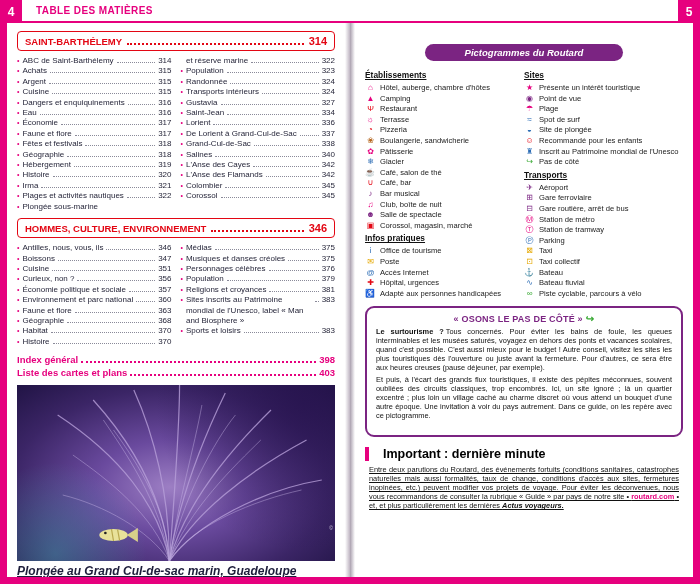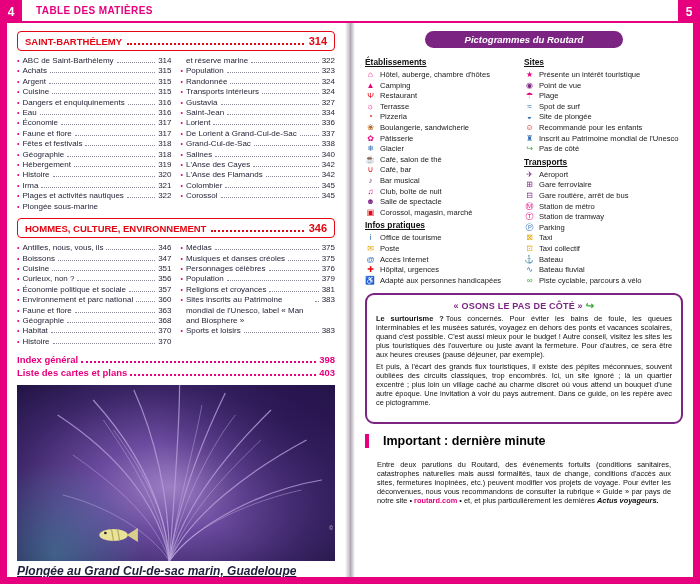--- a/index.html
+++ b/index.html
@@ -41,21 +41,21 @@
   .photo{position:relative;height:176px;margin-top:4px;overflow:hidden;
     background:
       radial-gradient(circle at 12% 96%, rgba(70,170,180,.45), rgba(0,0,0,0) 28%),
       radial-gradient(circle at 90% 10%, rgba(40,20,80,.8), rgba(0,0,0,0) 45%),
       radial-gradient(ellipse at 48% 58%, #9d7fc4 0%, #6a4a9e 32%, #3b2566 68%, #1d1140 100%);}
   .photo svg{position:absolute;inset:0;width:100%;height:100%;}
   .photo-credit{position:absolute;right:1px;bottom:30px;writing-mode:vertical-rl;
     font-size:5px;color:#e8e2f2;opacity:.85;}
   .caption{font-size:12px;font-style:italic;font-weight:bold;color:#1d1d3a;margin-top:3px;text-decoration:underline;}
   
-  .picto-pill{margin:0 auto 6px auto;width:62%;background:#7b2482;color:#fff;
+  .picto-pill{margin:13px auto 6px auto;width:62%;background:#7b2482;color:#fff;
     font-style:italic;font-weight:bold;font-size:9.5px;text-align:center;
     border-radius:10px;padding:3px 0;}
   .picto-cols{display:flex;}
   .picto-col{flex:1;min-width:0;}
   .picto-group-title{font-size:8.4px;font-weight:bold;text-decoration:underline;
     color:#111;margin:3px 0 3px 0;}
   .picto-item{display:flex;align-items:baseline;gap:4px;font-size:7.6px;
     line-height:9.6px;color:#1a1a1a;margin-bottom:1px;}
   .picto-icon{width:11px;flex:0 0 11px;text-align:center;font-size:8px;}
   .picto-label{min-width:0;}
@@ -64,21 +64,21 @@
   .osons-title{text-align:center;color:#7b2482;font-weight:bold;font-size:9px;
     letter-spacing:.2px;margin-bottom:3px;}
   .osons-title .osons-icon{color:#3aaa35;font-size:10px;margin-left:3px;}
   .osons-p{margin:0 0 3px 0;font-size:7.4px;line-height:9px;text-align:justify;color:#111;}
   .osons-p .lead{font-weight:bold;}
   .osons-p .lead:not(:empty){margin-right:2px;}
   
   .important{margin-top:10px;}
   .important-title{border-left:4.5px solid #e6007e;padding-left:14px;font-size:12.5px;
     font-weight:bold;color:#000;margin-bottom:4px;}
-  .important-text{font-size:7.4px;line-height:9px;text-align:justify;color:#111;margin:12px;}
+  .important-text{font-size:7.4px;line-height:9px;text-align:justify;color:#111;margin:4px;text-decoration:underline;}
   .important-text .site-link{color:#e6007e;font-weight:bold;cursor:pointer;}
   .important-text .emph{font-style:italic;font-weight:bold;}
 </style>
 </head>
 <body>
 
 <div class="spread">
 
   <div class="header">
     <div class="corner">4</div>

